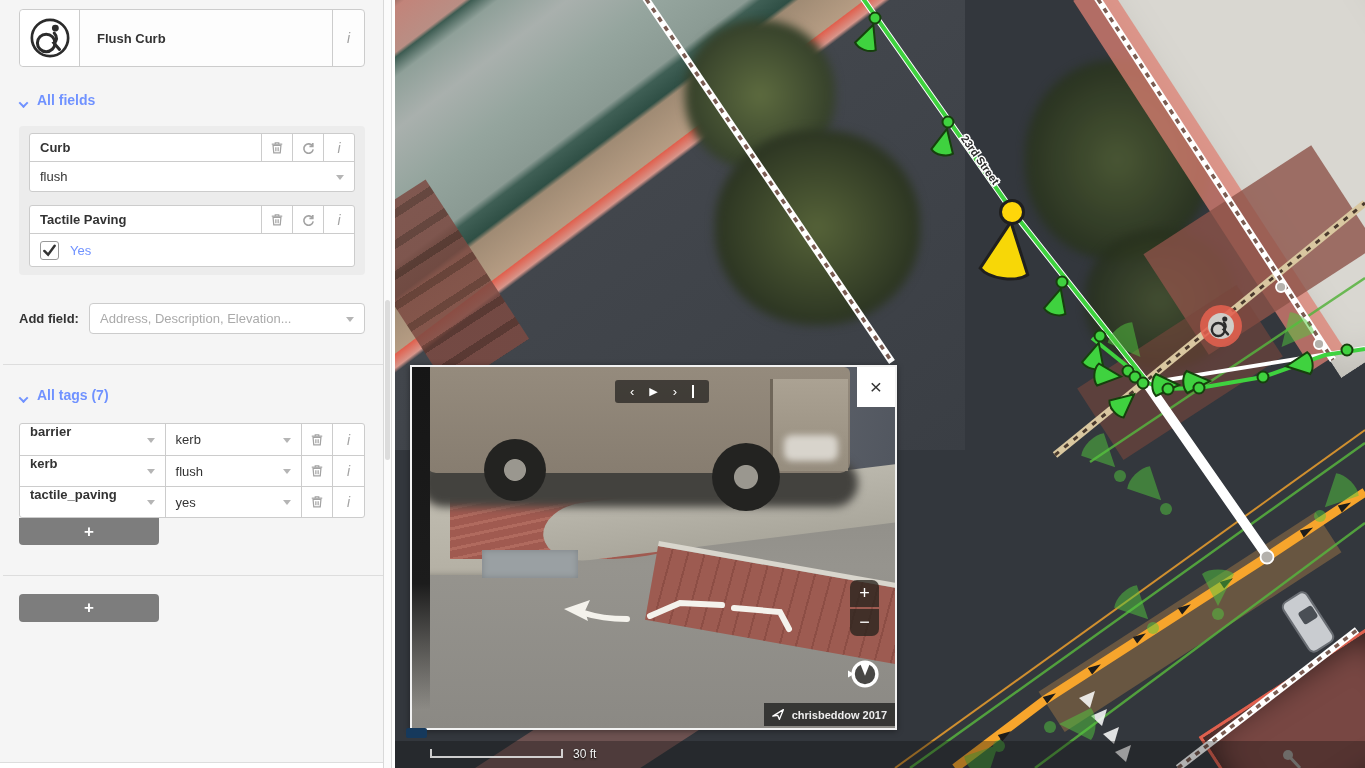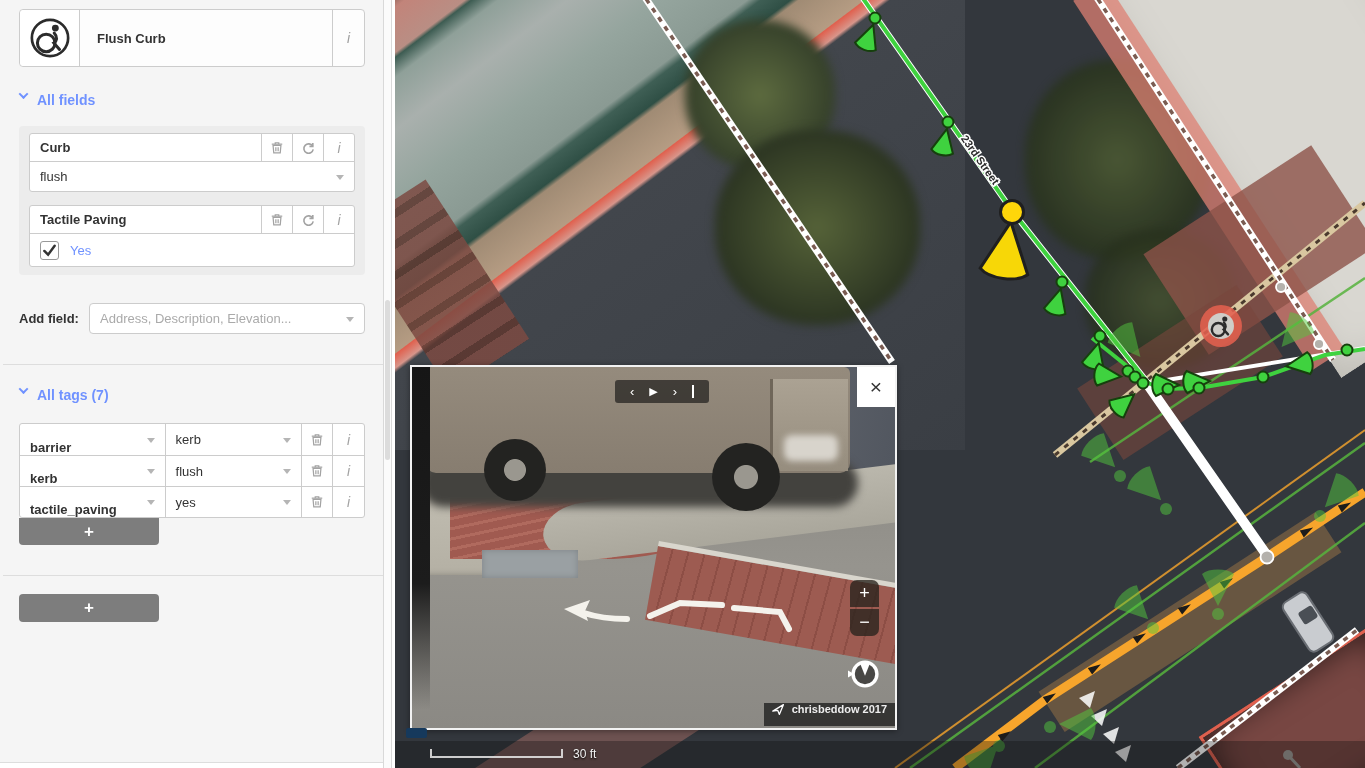--- a/index.html
+++ b/index.html
@@ -17,21 +17,21 @@
 
   .hdr-card { margin:0 18px 0 16px; height:58px; display:flex; align-items:stretch;
     border:1px solid #ccc; border-radius:4px; background:#fdfdfd; }
   .hdr-icon { width:60px; display:flex; align-items:center; justify-content:center;
     border-right:1px solid #ccc; background:#fff; border-radius:4px 0 0 4px; }
   .hdr-title { flex:1; display:flex; align-items:center; padding-left:17px;
     font-size:13px; font-weight:bold; color:#333; }
   .hdr-info { width:32px; display:flex; align-items:center; justify-content:center;
     border-left:1px solid #ccc; color:#9e9e9e; font-size:14px; font-style:italic; cursor:pointer; }
 
-  .sect-head { display:flex; align-items:flex-start; gap:10px; margin:25px 0 0 17px;
+  .sect-head { display:flex; align-items:flex-end; gap:10px; margin:25px 0 0 17px;
     color:#7092ff; font-size:14px; font-weight:bold; cursor:pointer; }
   .chev { display:inline-block; width:7px; height:7px; border:solid #7092ff;
     border-width:0 2px 2px 0; transform:rotate(45deg) translate(-1px,-1px); }
 
   .fields-card { margin:18px 18px 0 16px; background:#ececec; border-radius:4px; padding:7px 10px 8px 10px; }
   .field-block { background:#fff; border:1px solid #ccc; border-radius:3px; }
   .field-block + .field-block { margin-top:13px; }
   .field-label-row { display:flex; align-items:stretch; height:28px; border-bottom:1px solid #ccc; }
   .field-label { flex:1; display:flex; align-items:center; padding-left:10px;
     font-size:13px; font-weight:bold; color:#333; }
@@ -51,21 +51,21 @@
   .addfield-label { font-size:13px; font-weight:bold; color:#333; width:70px; }
   .addfield-combo { position:relative; flex:1; height:31px; border:1px solid #ccc; border-radius:4px;
     background:#fff; display:flex; align-items:center; padding:0 10px; }
   .placeholder { font-size:13px; color:#aaa; }
 
   .divider { height:1px; background:#ddd; margin-top:30px; }
 
   .tag-table { margin:20px 18px 0 16px; border:1px solid #ccc; border-radius:3px; background:#fff; }
   .tag-row { display:flex; height:31px; align-items:stretch; }
   .tag-row + .tag-row { border-top:1px solid #ccc; }
-  .tag-key { position:relative; width:146px; display:flex; align-items:flex-end; padding:0 10px;
+  .tag-key { position:relative; width:146px; display:flex; align-items:flex-start; padding:0 10px;
     font-size:13px; font-weight:bold; color:#333; border-right:1px solid #ccc; }
   .tag-val { position:relative; width:137px; display:flex; align-items:center; padding:0 10px;
     font-size:13px; color:#333; border-right:1px solid #ccc; }
   .tag-btn { width:31px; display:flex; align-items:center; justify-content:center;
     border-right:1px solid #ccc; color:#a3a3a3; cursor:pointer; }
   .tag-btn:last-child { border-right:none; }
   .plus-btn { margin:0 0 0 16px; width:140px; height:27px; background:#7d7d7d; border:none;
     border-radius:0 0 4px 4px; color:#fff; font-size:17px; font-weight:bold; cursor:pointer; }
   .plus-btn.rel { border-radius:4px; height:28px; margin-top:18px; }
 
@@ -139,21 +139,21 @@
   .pv-step { width:2px; height:13px; background:#fff; position:static; cursor:pointer; }
   .pv-close { right:0; top:0; width:38px; height:40px; background:#fff; display:flex;
     align-items:center; justify-content:center; font-size:21px; color:#333; cursor:pointer; }
   .pv-zoom { left:438px; top:213px; width:29px; }
   .pv-zoom .zb { position:static; display:flex; align-items:center; justify-content:center;
     width:29px; height:27px; background:rgba(40,34,28,.78); color:#fff; font-size:18px; cursor:pointer; }
   .zb.in { border-radius:7px 7px 0 0; margin-bottom:2px; }
   .zb.out { border-radius:0 0 7px 7px; }
   .pv-compass { left:436px; top:290px; width:34px; height:34px; cursor:pointer; }
   .pv-attrib { right:0; bottom:2px; height:23px; background:rgba(25,25,25,.75);
-    display:flex; align-items:flex-start; padding:0 8px 0 8px; gap:7px; }
+    display:flex; align-items:center; padding:0 8px 0 8px; gap:7px; }
   .pv-attrib span { position:static; color:#eee; font-size:11px; font-weight:bold; }
   .mplry { position:static; }
 </style>
 </head>
 <body>
 
 <div class="app">
 
   <div class="sidebar">
 

